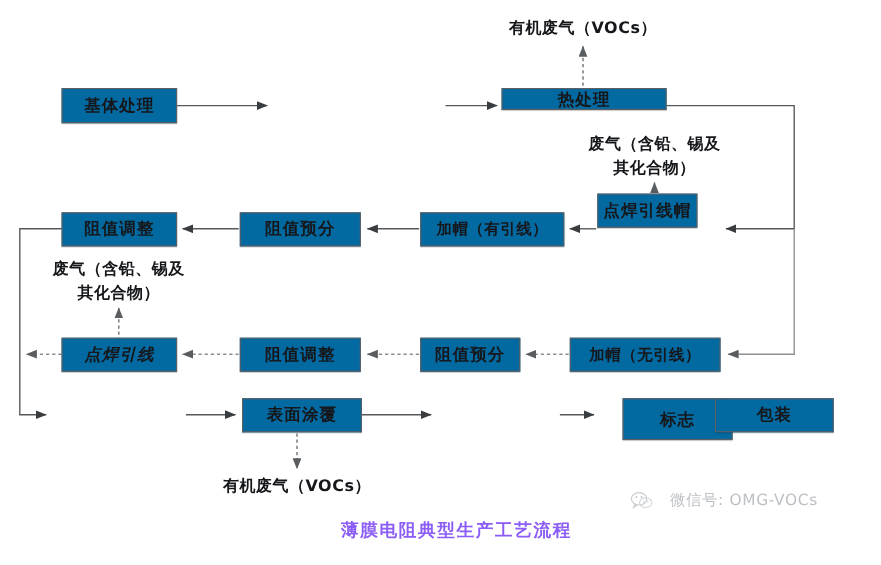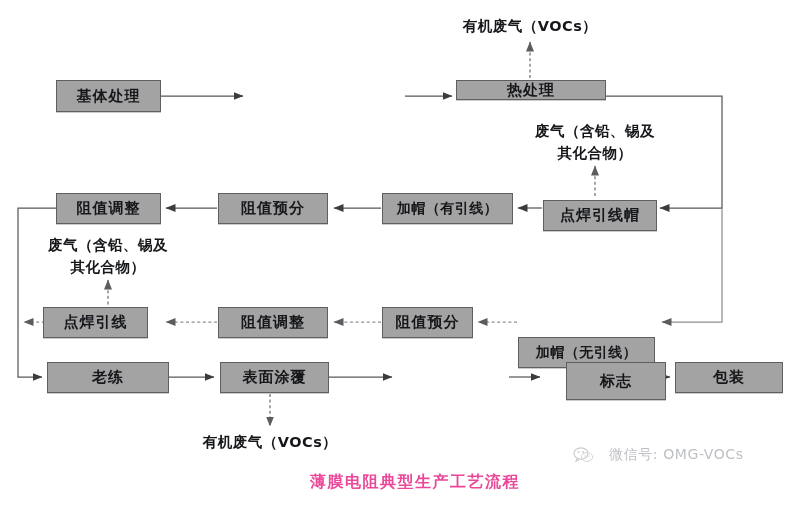--- a/index.html
+++ b/index.html
@@ -10,21 +10,21 @@
     overflow:hidden;
     position:relative;
   }
   #stage{position:absolute;left:0;top:0;width:801px;height:514px;}
   svg.layer{position:absolute;left:0;top:0;width:801px;height:514px;}
 
   .node{
     position:absolute;
     box-sizing:border-box;
     border:1px solid #5d5f62;
-    background:#a3a3a3;
+    background:#0369a1;
     display:flex;align-items:center;justify-content:center;
     font-size:15px;
     font-weight:700;
     color:#15171a;
     letter-spacing:1px;
     white-space:nowrap;
     box-shadow:0 1px 0 rgba(0,0,0,.20);
   }
   .node.small{font-size:14px;letter-spacing:0.5px;}
 
@@ -37,21 +37,21 @@
     white-space:nowrap;
     text-align:center;
     line-height:20px;
   }
   .lbl.two{line-height:22px;white-space:normal;}
 
   .caption{
     position:absolute;
     font-size:16px;
     font-weight:700;
-    color:#ec4899;
+    color:#8b5cf6;
     letter-spacing:1.5px;
     white-space:nowrap;
   }
 
   .watermark{
     position:absolute;
     display:flex;align-items:center;gap:15px;
     color:#b9bcc0;
     font-size:14px;
     letter-spacing:0.6px;
@@ -111,31 +111,30 @@
       <line x1="270" y1="394" x2="270" y2="426" stroke="#6d7073" stroke-dasharray="3 2.6" marker-end="url(#ahl)"></line>
     </g>
   </svg>
 
   <div class="node" style="left:56px;top:80px;width:105px;height:32px;">基体处理</div>
   <div class="node" style="left:456px;top:80px;width:150px;height:20px;">热处理</div>
 
   <div class="node" style="left:56px;top:193px;width:105px;height:31px;">阻值调整</div>
   <div class="node" style="left:218px;top:193px;width:110px;height:31px;">阻值预分</div>
   <div class="node small" style="left:382px;top:193px;width:131px;height:31px;">加帽（有引线）</div>
-  <div class="node" style="left:543px;top:200px;width:114px;height:31px;font-family:Liberation Serif, serif;">点焊引线帽</div>
+  <div class="node" style="left:543px;top:176px;width:91px;height:31px;font-family:Liberation Serif, serif;">点焊引线帽</div>
 
-  <div class="node" style="left:43px;top:307px;width:105px;height:31px;">点焊引线</div>
+  <div class="node" style="left:56px;top:307px;width:105px;height:31px;font-style:italic;">点焊引线</div>
   <div class="node" style="left:218px;top:307px;width:110px;height:31px;">阻值调整</div>
   <div class="node" style="left:382px;top:307px;width:91px;height:31px;">阻值预分</div>
-  <div class="node small" style="left:518px;top:307px;width:137px;height:31px;margin-top:30px;">加帽（无引线）</div>
+  <div class="node small" style="left:518px;top:307px;width:137px;height:31px;">加帽（无引线）</div>
 
-  <div class="node" style="left:47px;top:362px;width:122px;height:31px;">老练</div>
   <div class="node" style="left:220px;top:362px;width:109px;height:31px;">表面涂覆</div>
   <div class="node" style="left:546px;top:362px;width:100px;height:38px;margin-left:20px;">标志</div>
-  <div class="node" style="left:675px;top:362px;width:108px;height:31px;">包装</div>
+  <div class="node" style="left:650px;top:362px;width:108px;height:31px;">包装</div>
 
   <div class="lbl" style="left:455px;top:16px;width:150px;">有机废气（VOCs）</div>
 
   <div class="lbl two" style="left:505px;top:120px;width:180px;">
     <span>废气（含铅、锡及</span><br>
     <span>其化合物）</span>
   </div>
 
   <div class="lbl two" style="left:18px;top:234px;width:180px;">
     <span>废气（含铅、锡及</span><br>

